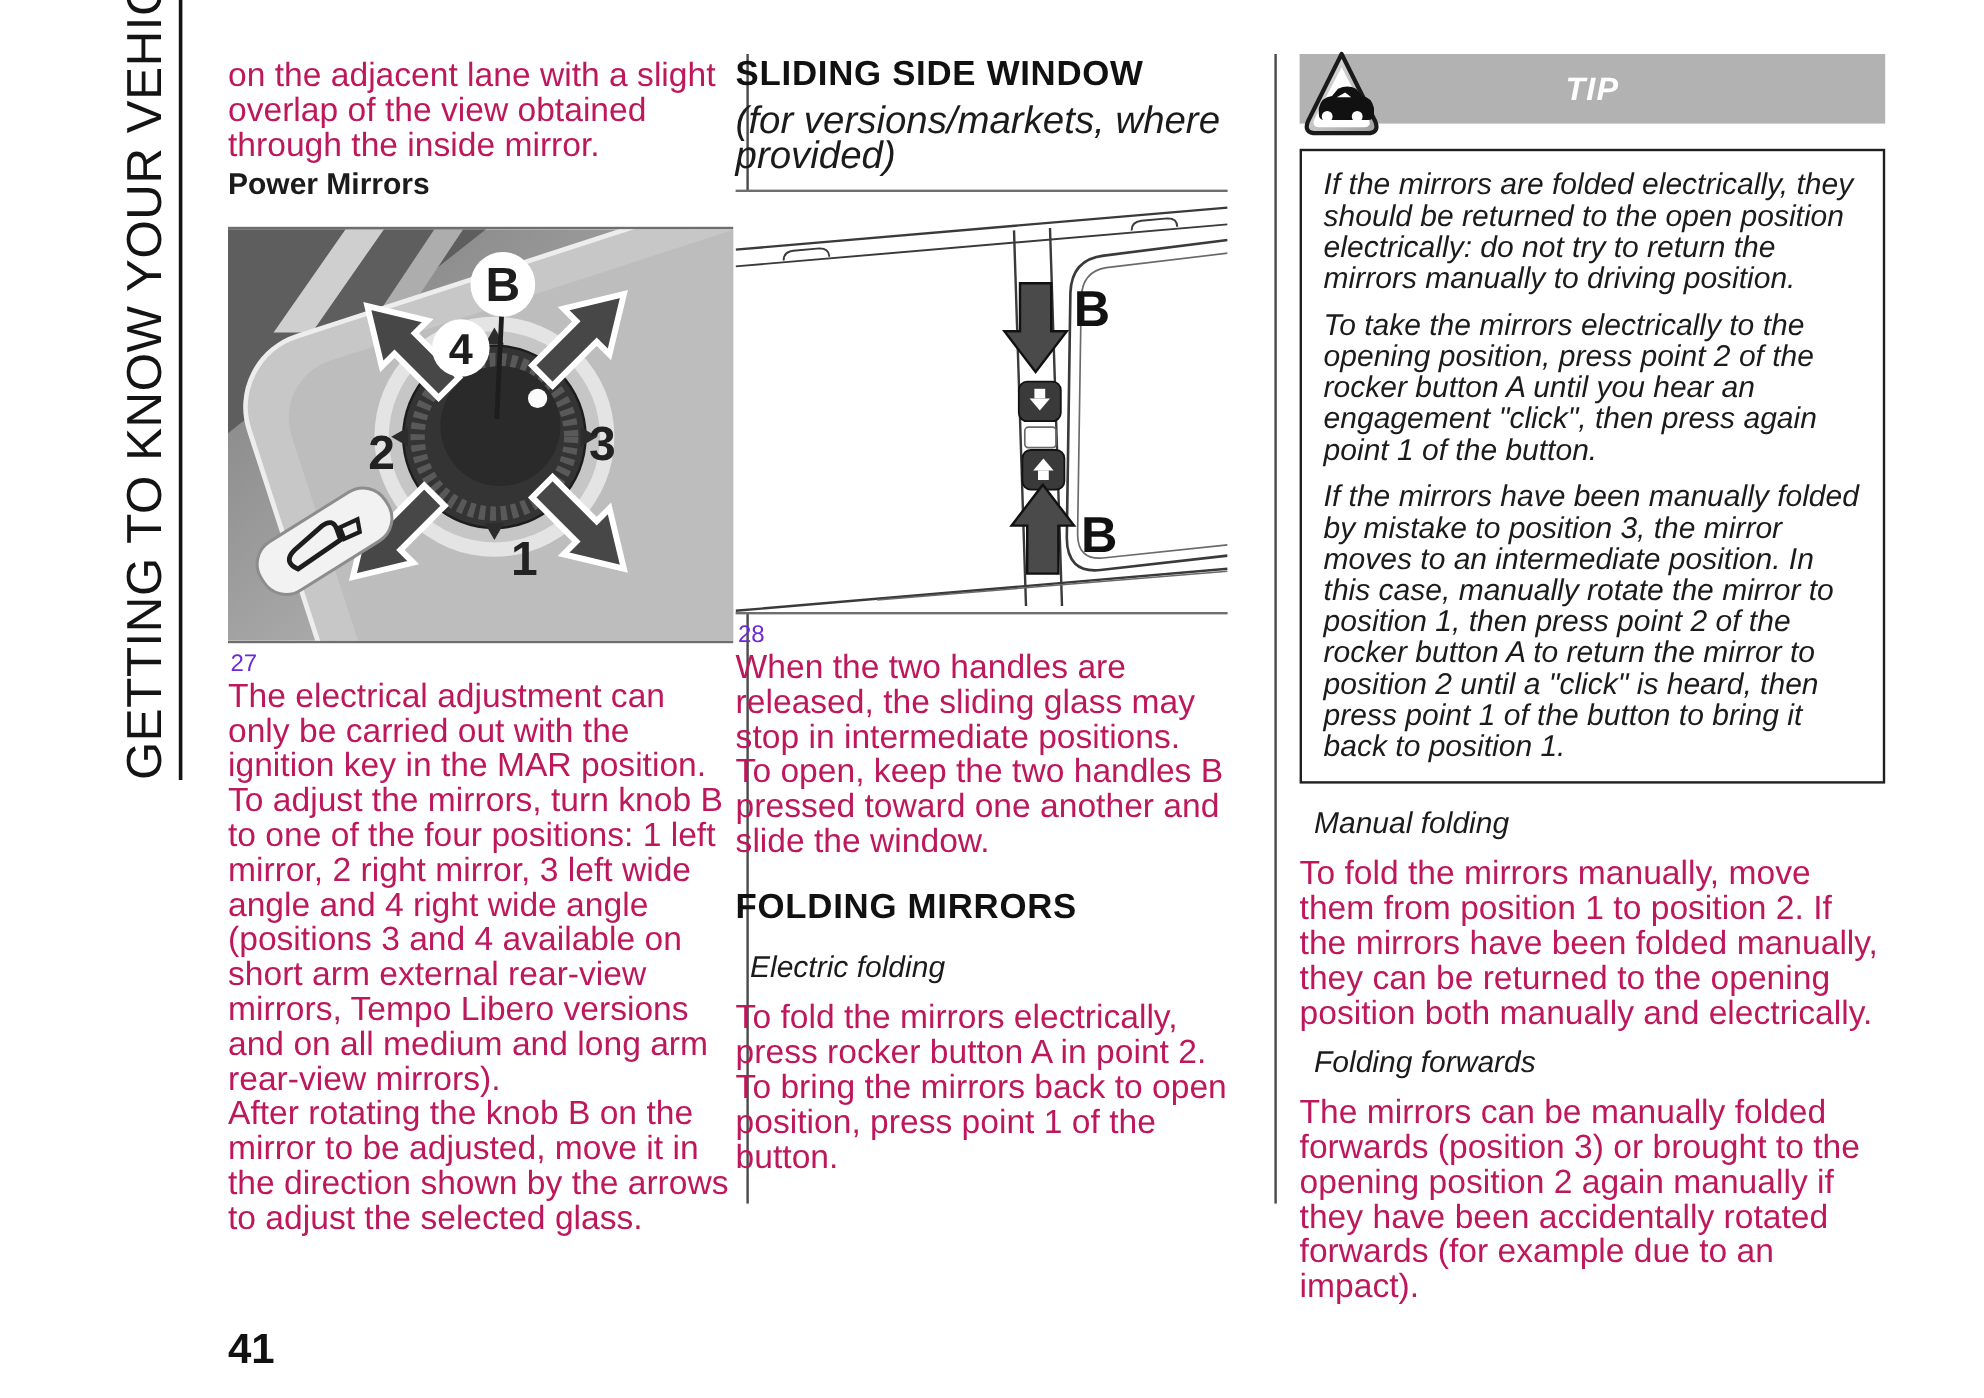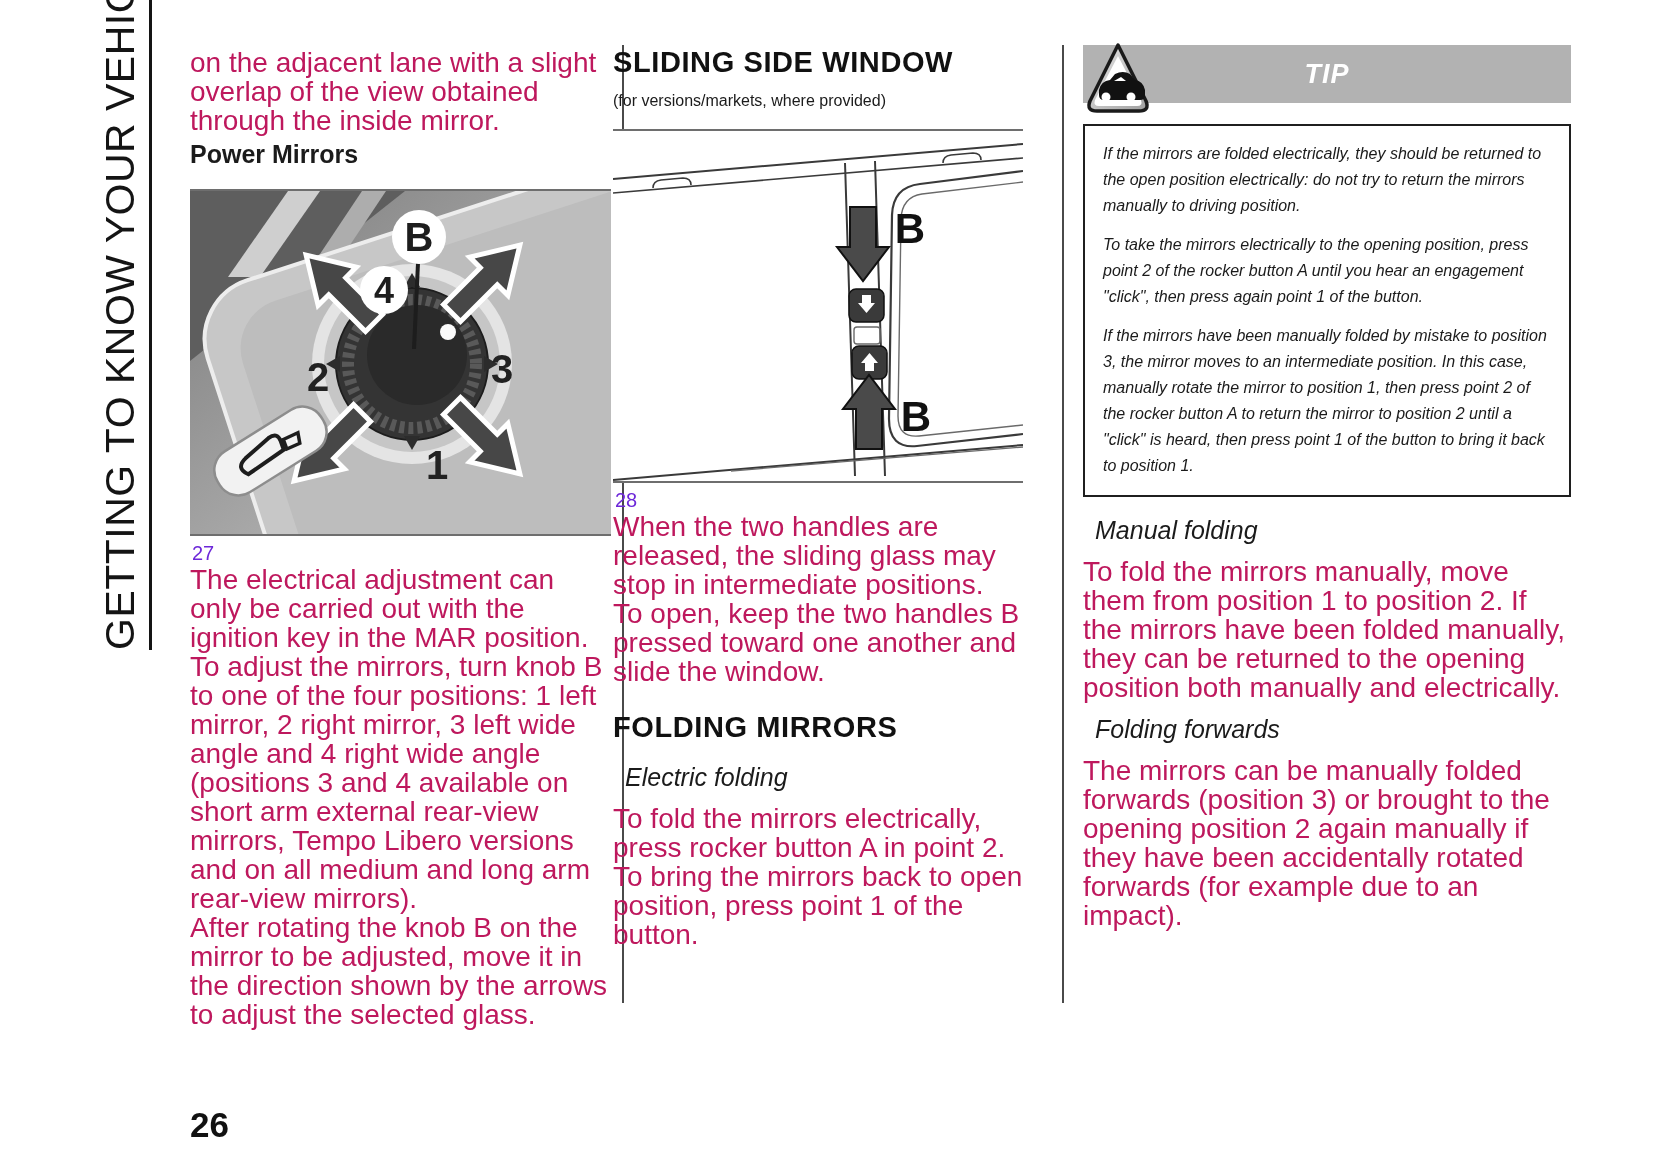--- a/index.html
+++ b/index.html
@@ -25,41 +25,41 @@
   .divider.d2{left:1062px;}
 
   .col{position:absolute;top:45px;}
   .col1{left:190px;width:421px;top:48px;}
   .col2{left:613px;width:410px;}
   .col3{left:1083px;width:488px;}
 
   p.body{font-size:28px;line-height:29px;margin:0;color:#be185d;}
   .bold-sub{font-size:25px;font-weight:bold;margin:4px 0 0 0;line-height:31px;}
   .big-head{font-size:29px;font-weight:900;letter-spacing:.6px;margin:0;line-height:34px;color:#111;}
-  .subnote{font-size:16px;margin:7px 0 0 0;line-height:29px;}
+  .subnote{font-size:32px;margin:7px 0 0 0;line-height:29px;font-style:italic;}
   .italic-sub{font-size:25px;font-style:italic;margin:12px;line-height:30px;}
 
   .figure{margin-top:19px;}
   .fig-rule{border:none;border-top:2px solid #6e6e6e;margin:0;}
   .fig-caption{font-size:20px;margin:6px 0 0 2px;color:#6d28d9;}
   .figure svg{display:block;}
 
   
   .tip-bar{
     position:relative;height:58px;background:#b2b2b2;
     display:flex;align-items:center;justify-content:center;
   }
   .tip-label{font-size:27px;font-weight:bold;font-style:italic;color:#ffffff;letter-spacing:1px;text-align:center;}
   .tip-icon{position:absolute;left:2px;top:-4px;}
   .tip-box{
     margin-top:21px;border:2.5px solid #1f1f1f;background:#fff;
     padding:15px 18px 16px 18px;
   }
   .tip-box p{
-    font-size:16px;font-style:italic;line-height:26px;margin:0;color:#1b1b1b;
+    font-size:25px;font-style:italic;line-height:26px;margin:0;color:#1b1b1b;
   }
   .tip-box p + p{margin-top:13px;}
 
   .page-number{
     position:absolute;left:190px;top:1105px;
     font-size:35px;font-weight:800;color:#111;
   } .mt18{margin-top:18px;}
   .mt24{margin-top:24px;} .mt28{margin-top:28px;} .mt30{margin-top:30px;}
 </style>
 </head>
@@ -209,14 +209,14 @@
       <p>To take the mirrors electrically to the opening position, press point 2 of the rocker button A until you hear an engagement "click", then press again point 1 of the button.</p>
       <p>If the mirrors have been manually folded by mistake to position 3, the mirror moves to an intermediate position. In this case, manually rotate the mirror to position 1, then press point 2 of the rocker button A to return the mirror to position 2 until a "click" is heard, then press point 1 of the button to bring it back to position 1.</p>
     </div>
 
     <p class="italic-sub mt18">Manual folding</p>
     <p class="body">To fold the mirrors manually, move them from position 1 to position 2. If the mirrors have been folded manually, they can be returned to the opening position both manually and electrically.</p>
     <p class="italic-sub">Folding forwards</p>
     <p class="body">The mirrors can be manually folded forwards (position 3) or brought to the opening position 2 again manually if they have been accidentally rotated forwards (for example due to an impact).</p>
   </div>
 
-  <div class="page-number">26</div>
+  <div class="page-number">41</div>
 </div>
 
 </body></html>

